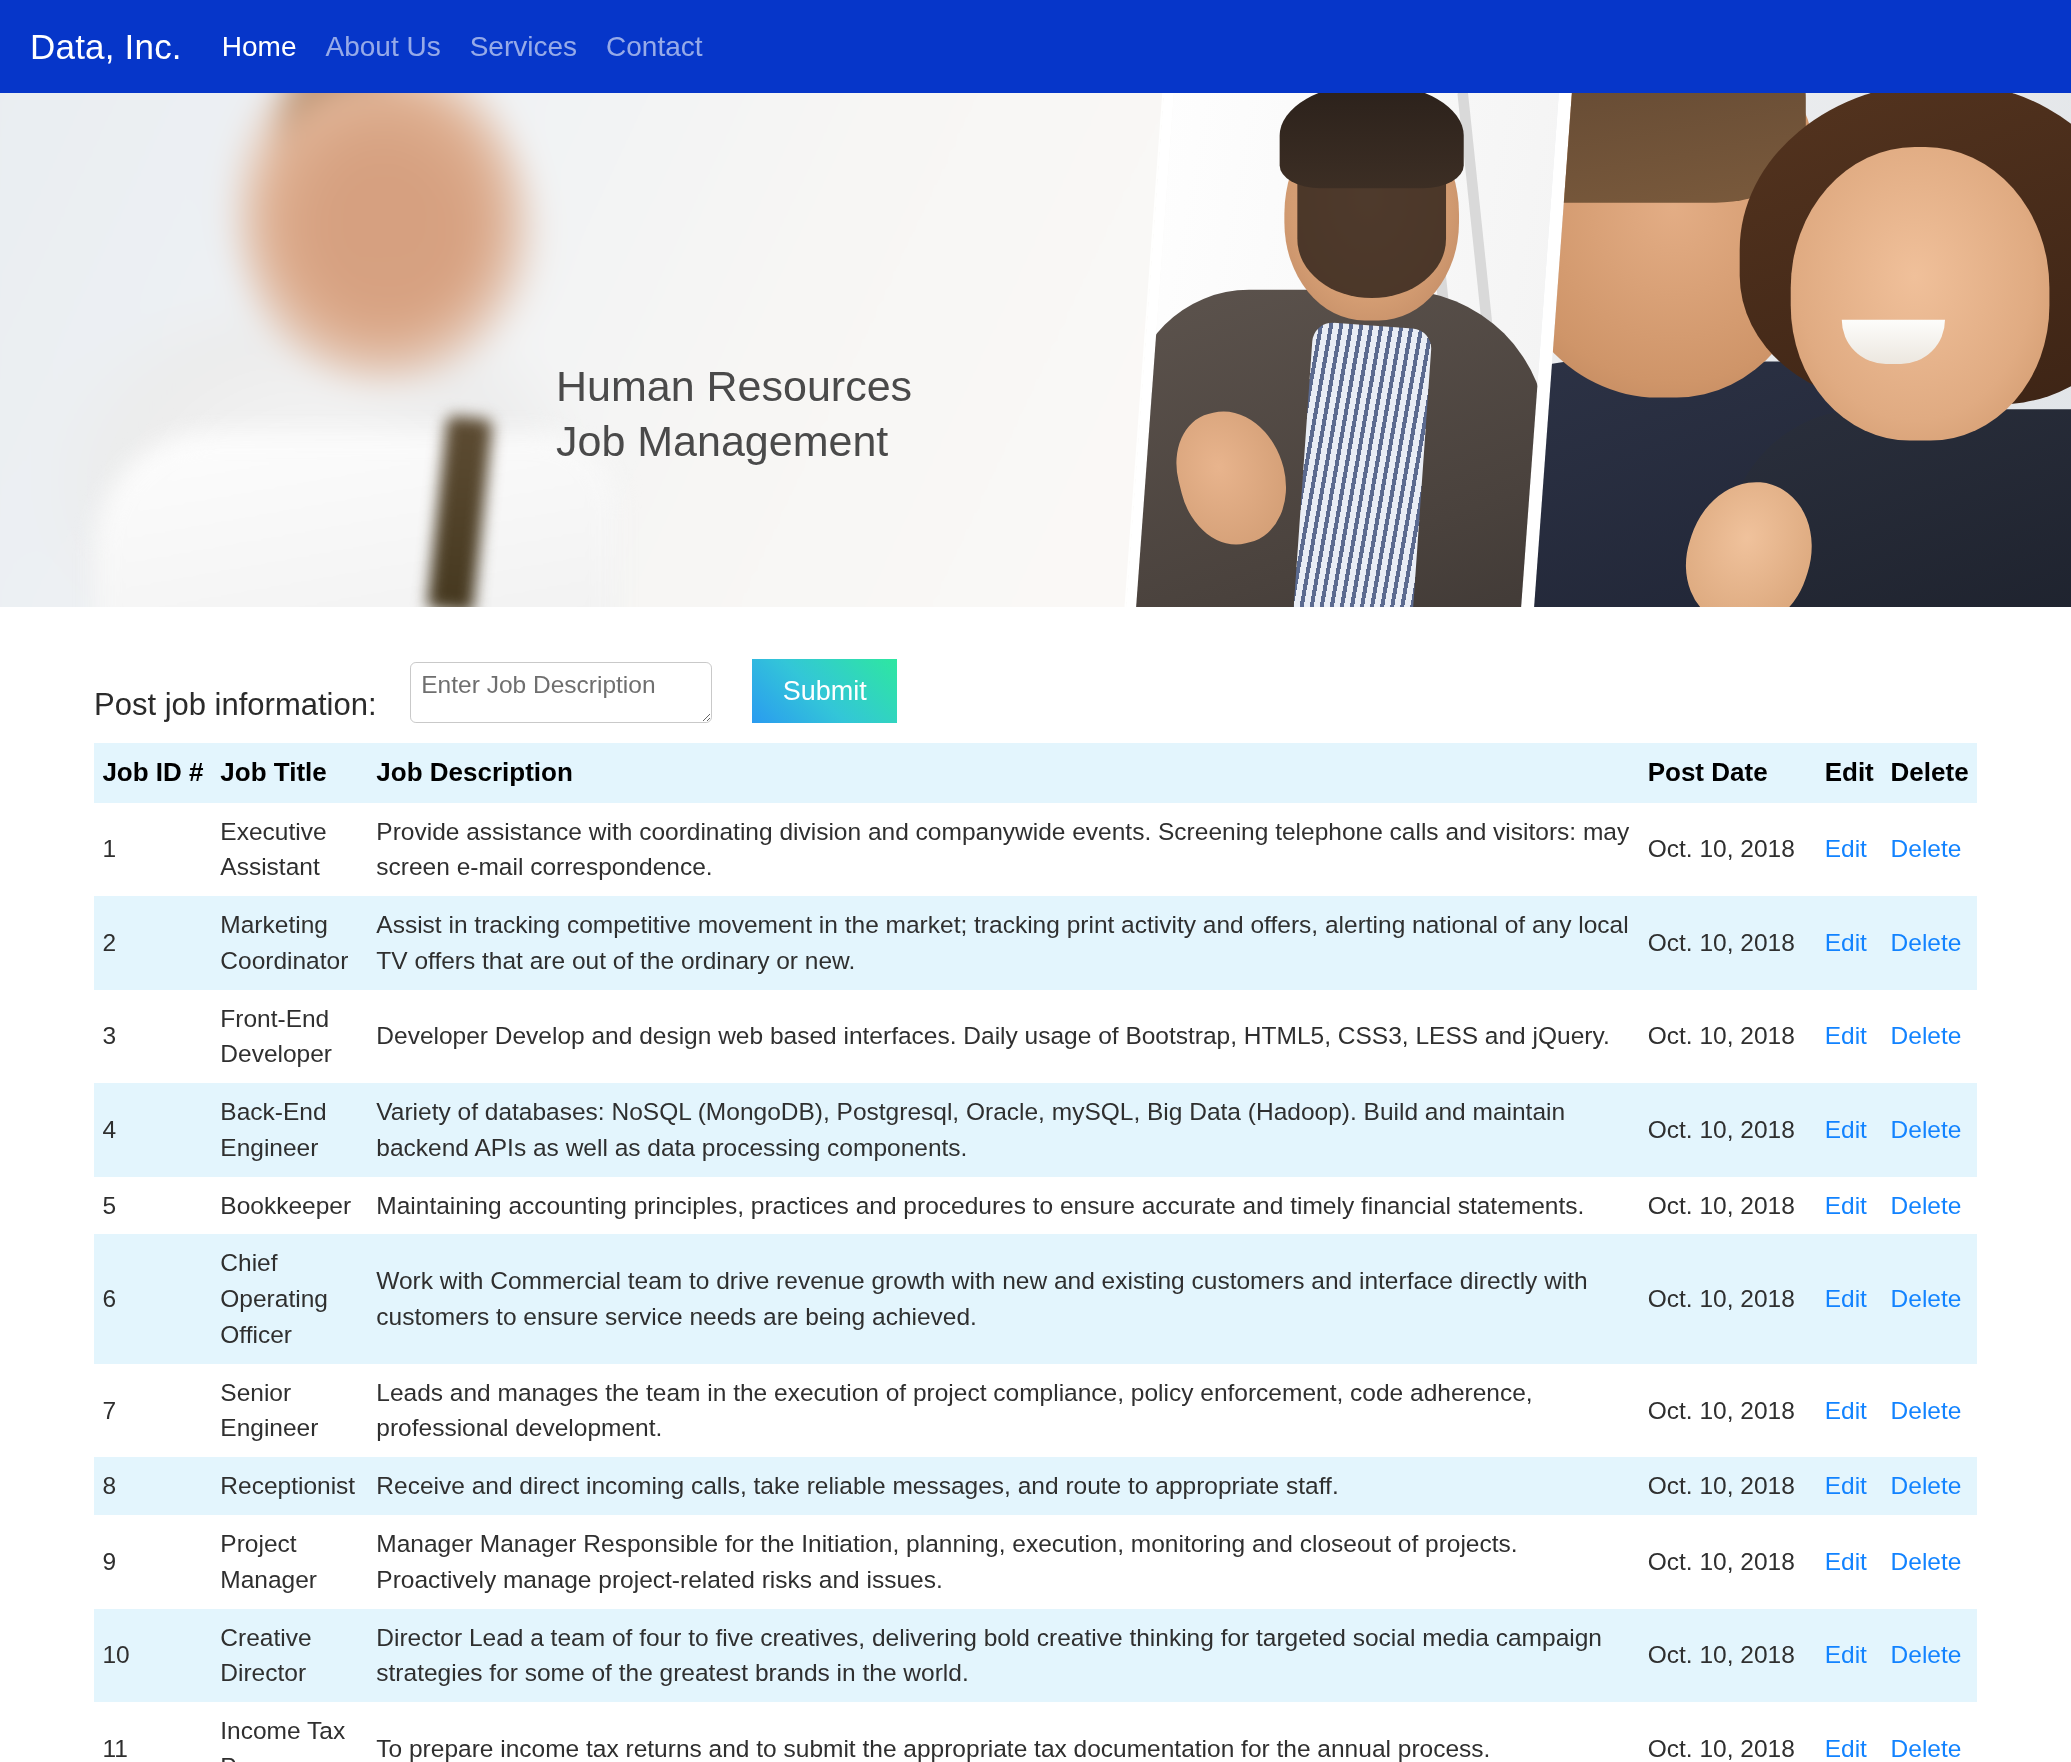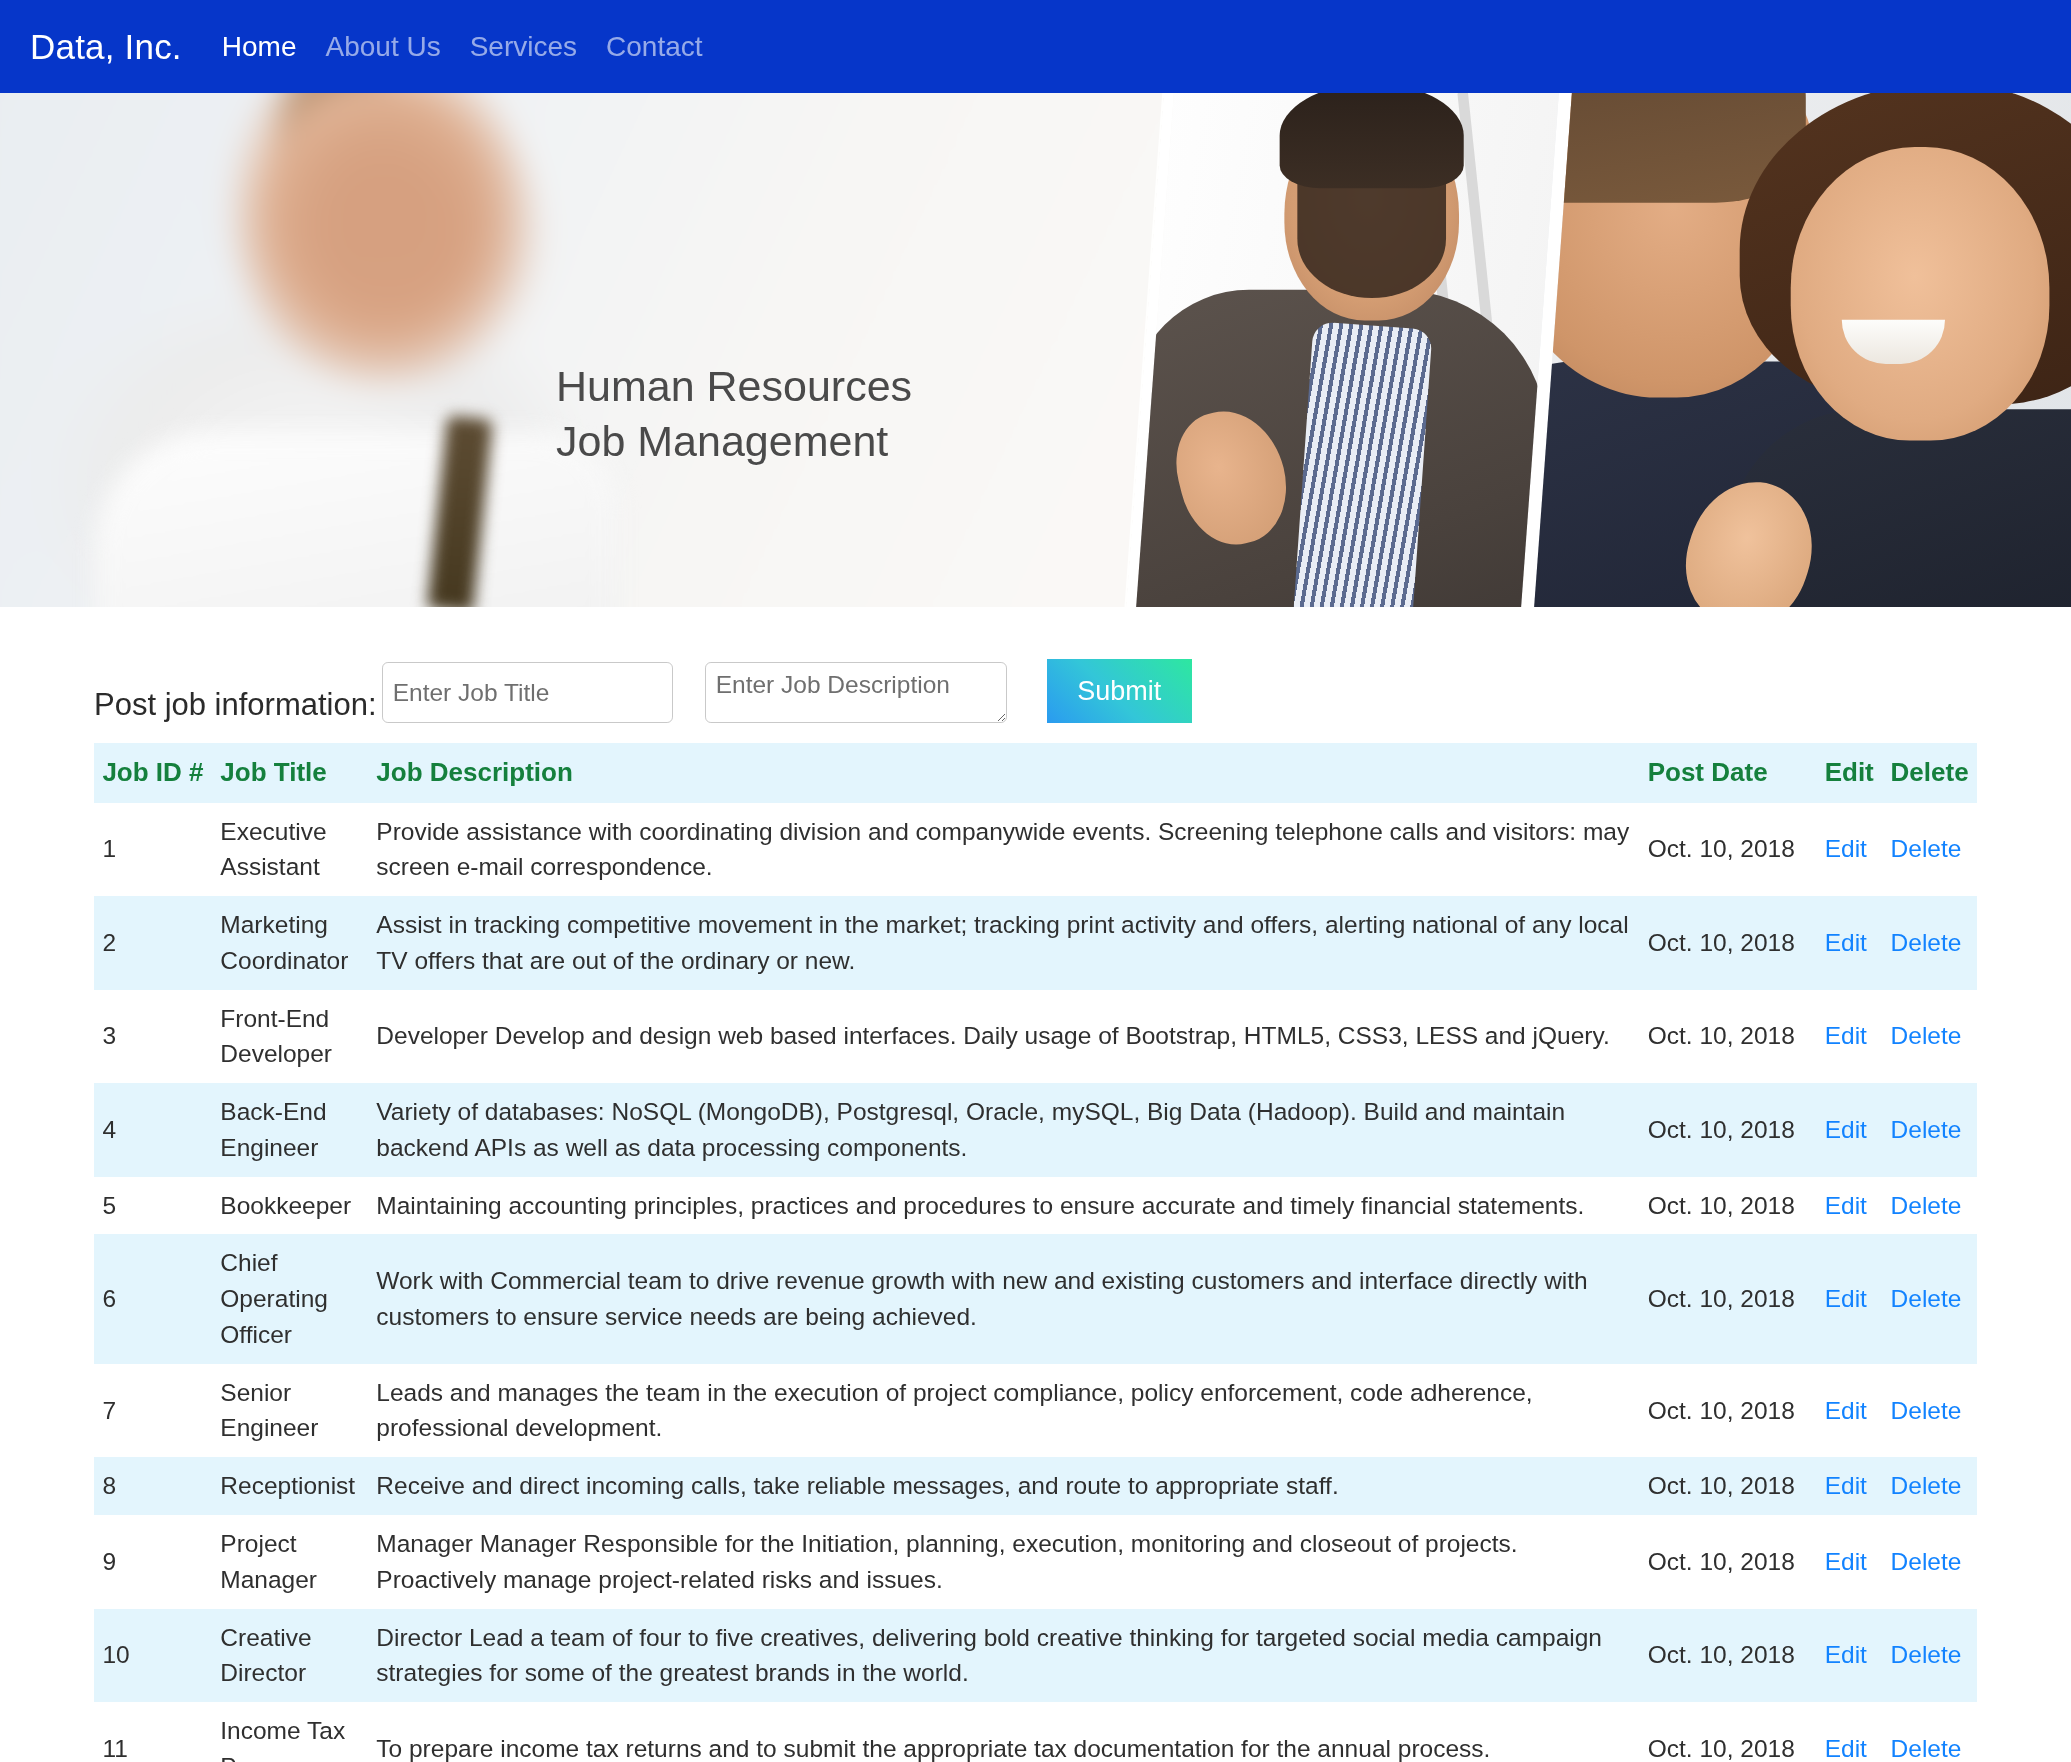--- a/index.html
+++ b/index.html
@@ -303,21 +303,21 @@
     width: 100%;
     border-collapse: collapse;
     font-size: 24.5px;
     color: #2f2f2f;
   }
   table.jobs thead th {
     background: #e3f5fd;
     text-align: left;
     font-weight: bold;
     font-size: 26px;
-    color: #15803d;
+    color: #000000;
     padding: 13.5px 8.4px 15px 8.4px;
     white-space: nowrap;
     margin-left: 17px;
   }
   table.jobs tbody tr:nth-child(even) { background: #e3f5fd; }
   table.jobs tbody tr:nth-child(odd)  { background: #ffffff; }
   table.jobs td {
     padding: 11px 8.4px;
     vertical-align: middle;
     line-height: 1.46;
@@ -392,21 +392,20 @@
   <div class="hero-title">
     <span>Human Resources</span>
     <span>Job Management</span>
   </div>
 </div>
 
 <div class="content">
 
   <div class="form-row">
     <label class="form-label">Post job information:</label>
-    <input class="job-title-input" type="text" placeholder="Enter Job Title" style="">
     <textarea class="job-desc-input" placeholder="Enter Job Description" style=""></textarea>
     <button class="submit-btn">Submit</button>
   </div>
 
   <table class="jobs">
     <thead>
       <tr>
         <th class="col-id">Job ID #</th>
         <th class="col-title">Job Title</th>
         <th class="col-desc">Job Description</th>

